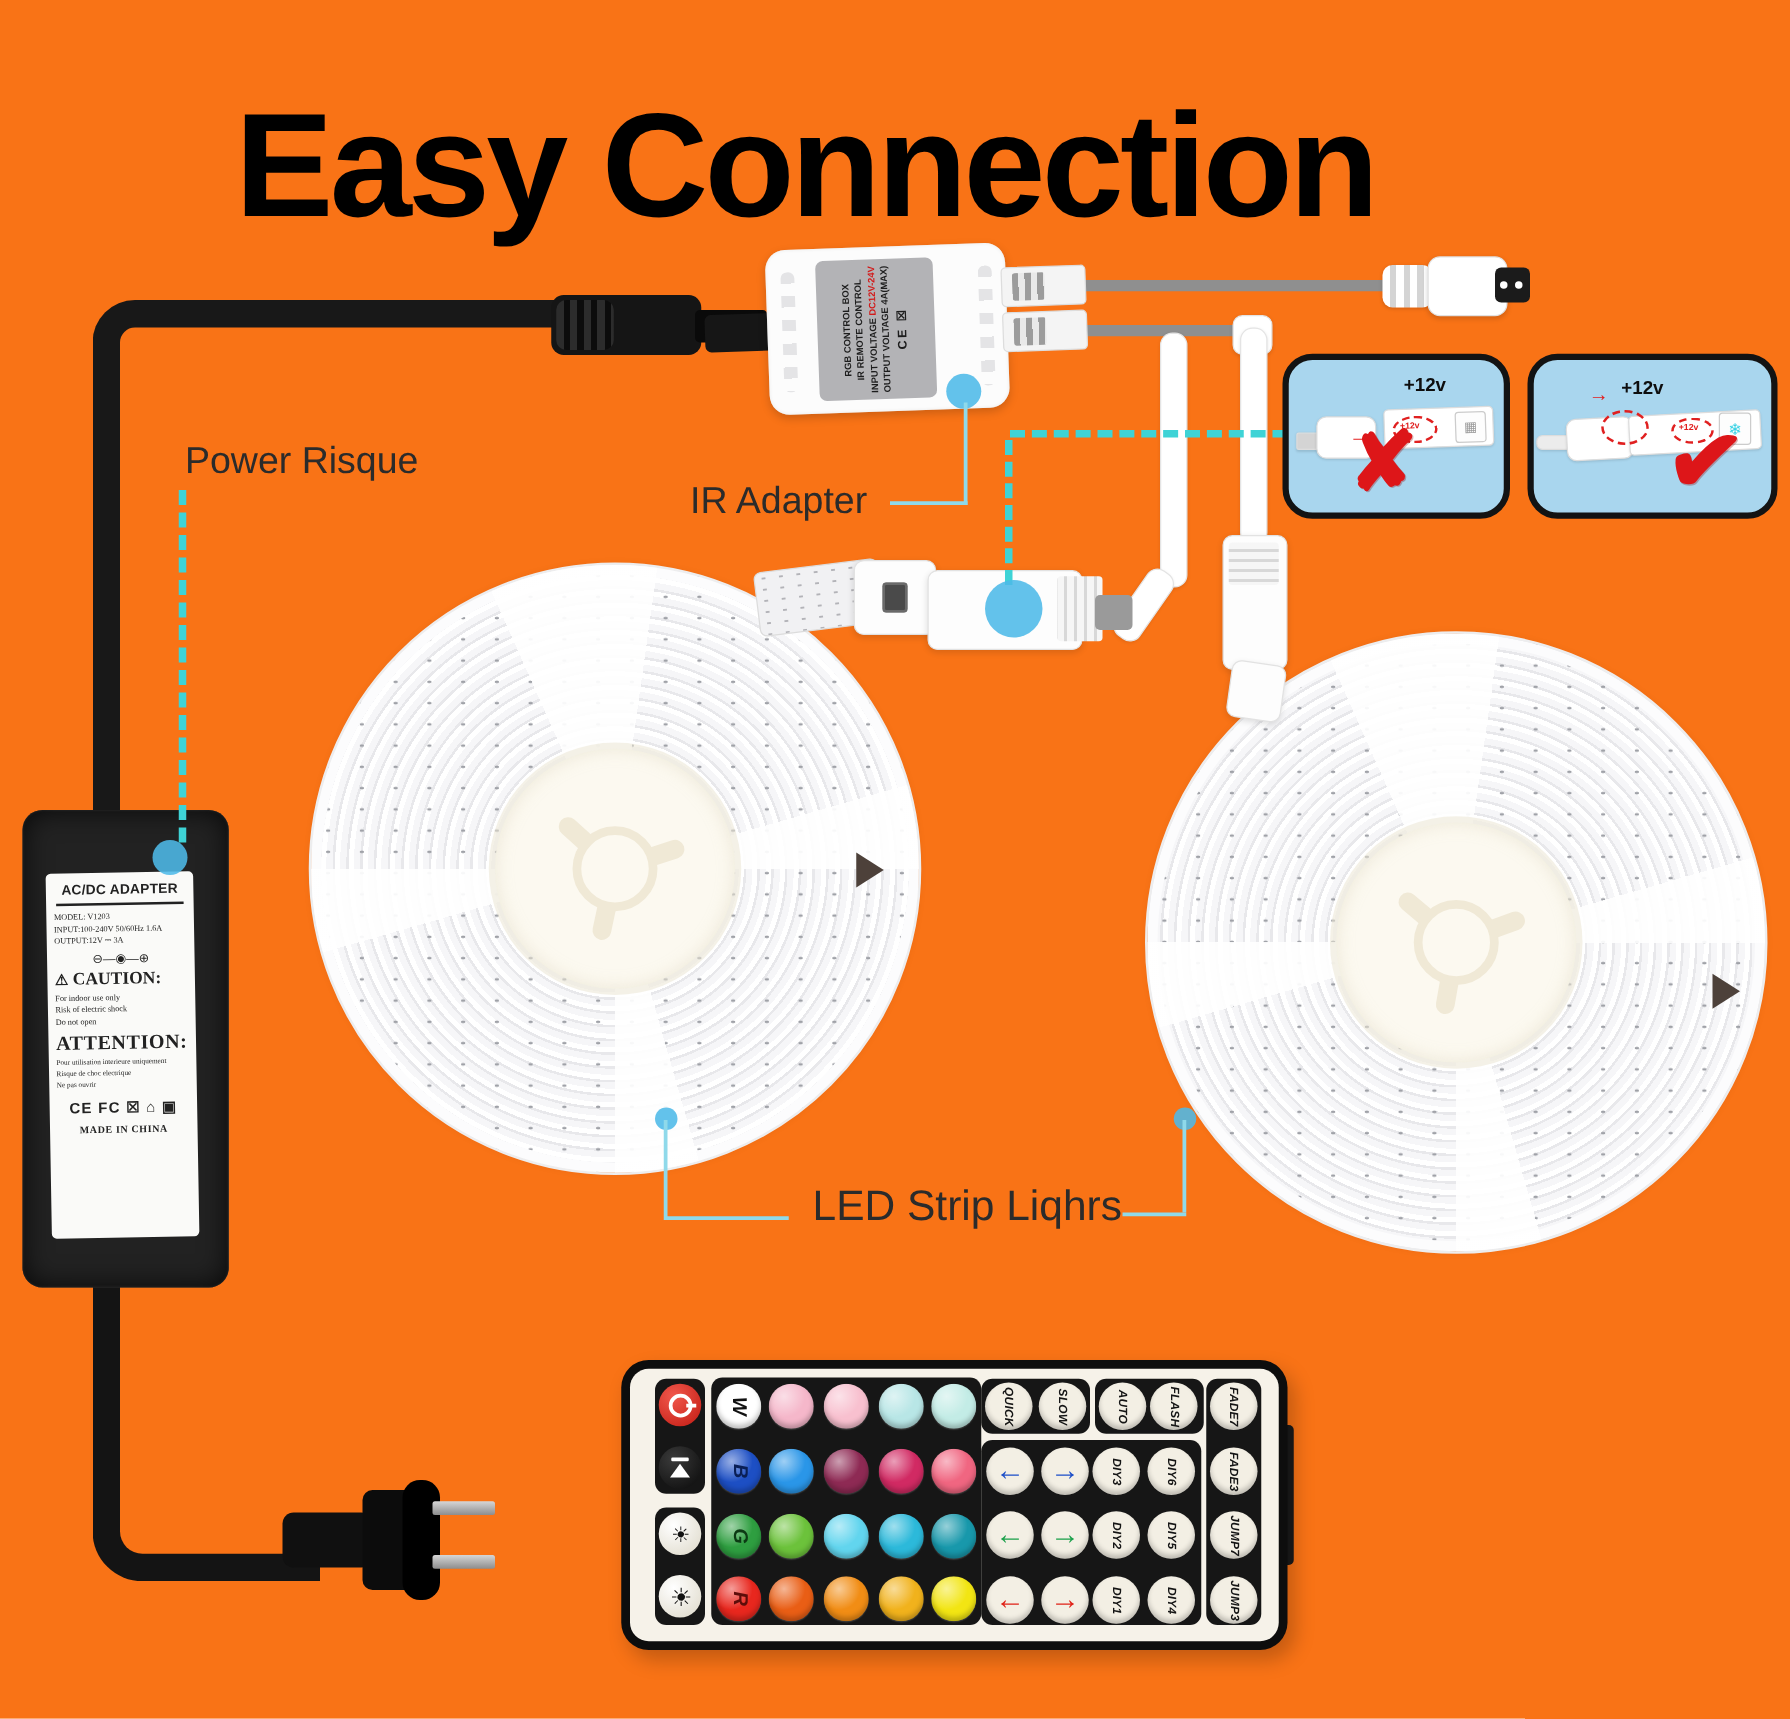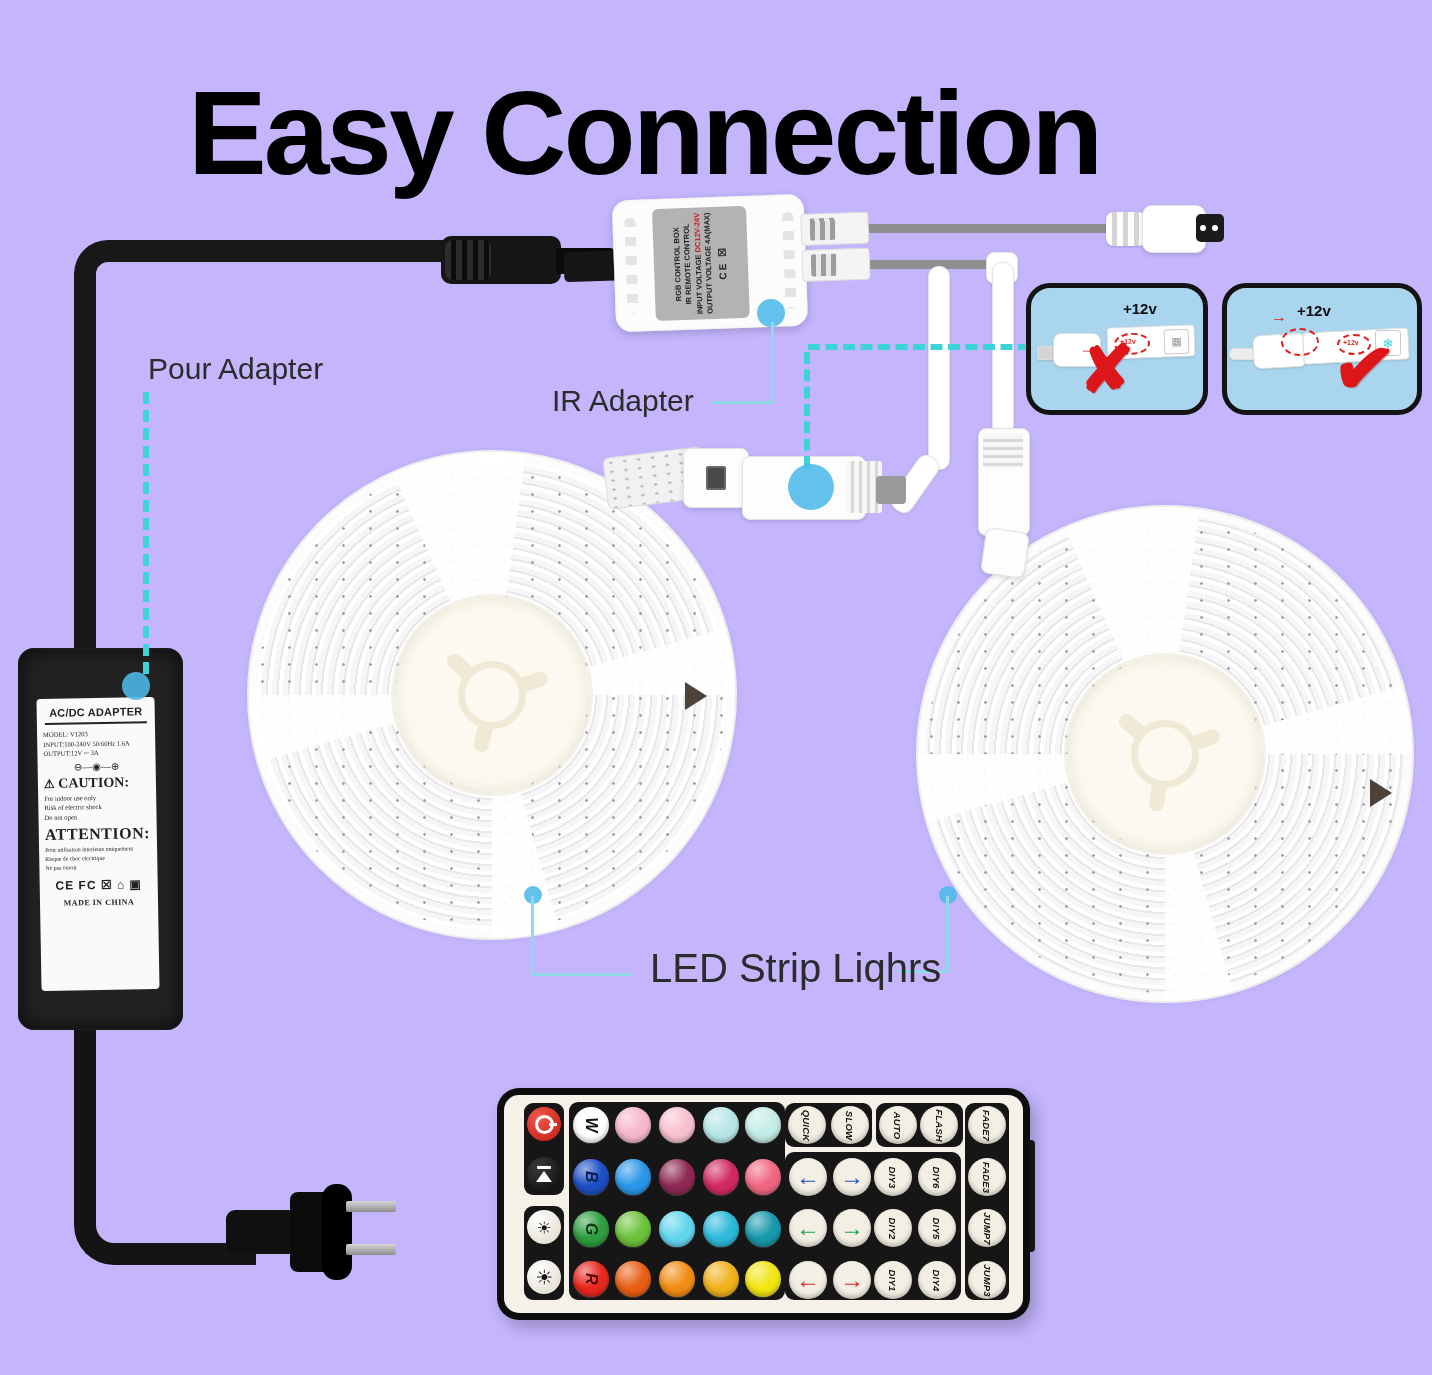--- a/index.html
+++ b/index.html
@@ -1,16 +1,16 @@
 <!DOCTYPE html>
 <html><head>
 <meta charset="utf-8">
 <style>
   html,body{margin:0;padding:0;background:#fff;}
-  #canvas{position:relative;width:1432px;height:1375px;background:#c4b5fd;overflow:hidden;
+  #canvas{position:relative;width:1432px;height:1375px;background:#f97316;overflow:hidden;
           font-family:"Liberation Sans",sans-serif;color:#111;}
 
   
   #title{position:absolute;left:188px;top:-14px;font-size:118px;font-weight:700;
          letter-spacing:-3px;color:#000;white-space:nowrap;}
 
   
   .caption{position:absolute;font-size:30px;color:#2b2b2b;white-space:nowrap;}
   .lead{position:absolute;background:#8fd9ea;}
   .dash{position:absolute;}
@@ -264,23 +264,23 @@
   <div class="cdot" style="left:524px;top:886px;width:18px;height:18px;"></div>
   <div class="cdot" style="left:939px;top:886px;width:18px;height:18px;"></div>
 
   <div class="lead" style="left:712px;top:401px;width:62px;height:3px;"></div>
   <div class="lead" style="left:771px;top:322px;width:3px;height:82px;"></div>
   <div class="lead" style="left:531px;top:896px;width:3px;height:80px;"></div>
   <div class="lead" style="left:533px;top:973px;width:98px;height:3px;"></div>
   <div class="lead" style="left:946px;top:896px;width:3px;height:74px;"></div>
   <div class="lead" style="left:898px;top:970px;width:51px;height:3px;"></div>
 
-  <div class="caption" style="left:148px;top:352px;">Pour Adapter</div>
+  <div class="caption" style="left:148px;top:352px;">Power Risque</div>
   <div class="caption" style="left:552px;top:384px;">IR Adapter</div>
-  <div class="caption" style="left:650px;top:946px;font-size:40px;text-align:right;">LED Strip Liqhrs</div>
+  <div class="caption" style="left:650px;top:946px;font-size:34px;text-align:right;">LED Strip Liqhrs</div>
 
   <div class="inset" style="left:1026px;top:283px;width:172px;height:122px;">
     <div class="ib" style="left:6px;top:58px;width:18px;height:12px;border-radius:2px;background:#d4d4d4;"></div>
     <div class="ib" style="left:22px;top:45px;width:46px;height:32px;border-radius:8px;"></div>
     <span class="redarrow" style="left:48px;top:50px;font-size:18px;">→</span>
     <div class="ib" style="left:76px;top:38px;width:86px;height:30px;border-radius:4px;transform:rotate(-2deg);">
       <div class="rell" style="left:6px;top:5px;width:32px;height:18px;"></div>
       <span class="v12s" style="left:12px;top:10px;">+12v</span>
       <div class="pad" style="left:56px;top:3px;width:23px;height:23px;font-size:11px;color:#9a9a9a;">▦</div>
     </div>

